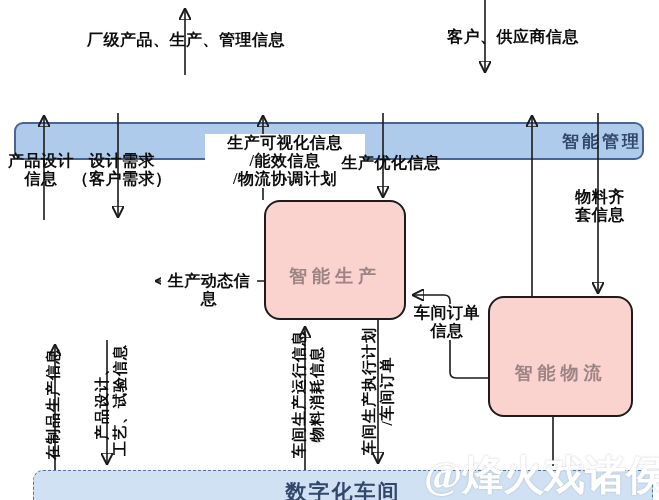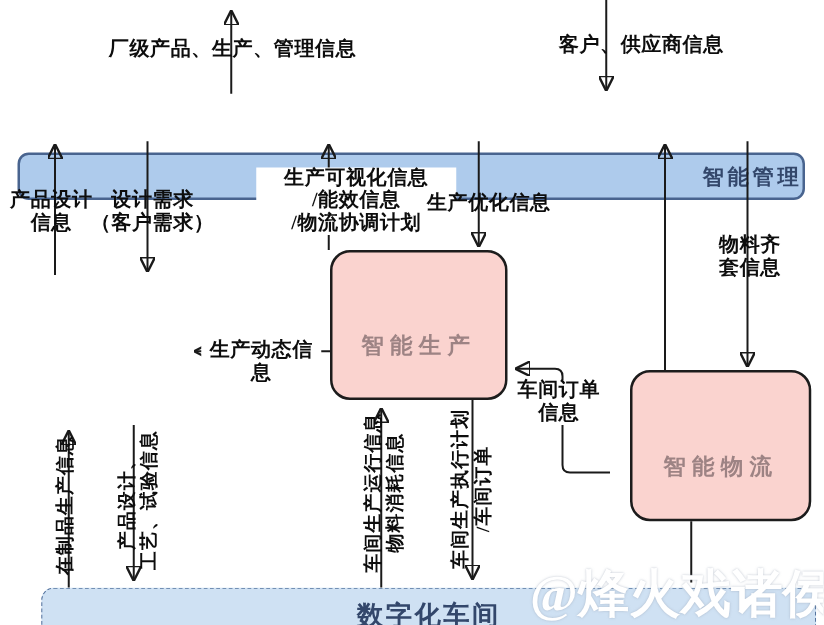--- a/index.html
+++ b/index.html
@@ -56,21 +56,21 @@
 
   <div class="bar" id="bar-management" style="left:14px;top:75px;width:630px;height:38px;">
     <span class="bar-label">智能管理</span>
   </div>
 
 
   <div class="pinkbox" id="box-production" style="left:264px;top:200px;width:142px;height:120px;">
     <span class="box-label">智能生产</span>
   </div>
 
-  <div class="pinkbox" id="box-logistics" style="left:504px;top:296px;width:145px;height:121px;">
+  <div class="pinkbox" id="box-logistics" style="left:488px;top:296px;width:145px;height:121px;">
     <span class="box-label">智能物流</span>
   </div>
 
   <div id="bar-workshop" style="left:33px;top:470px;width:620px;height:44px;">
     <span class="bar-label">数字化车间</span>
   </div>
 
   <svg id="wires" width="659" height="500">
     <defs>
       <marker id="ah" viewBox="0 0 10 10" refX="8.5" refY="5" markerWidth="7.5" markerHeight="7.5" orient="auto">

